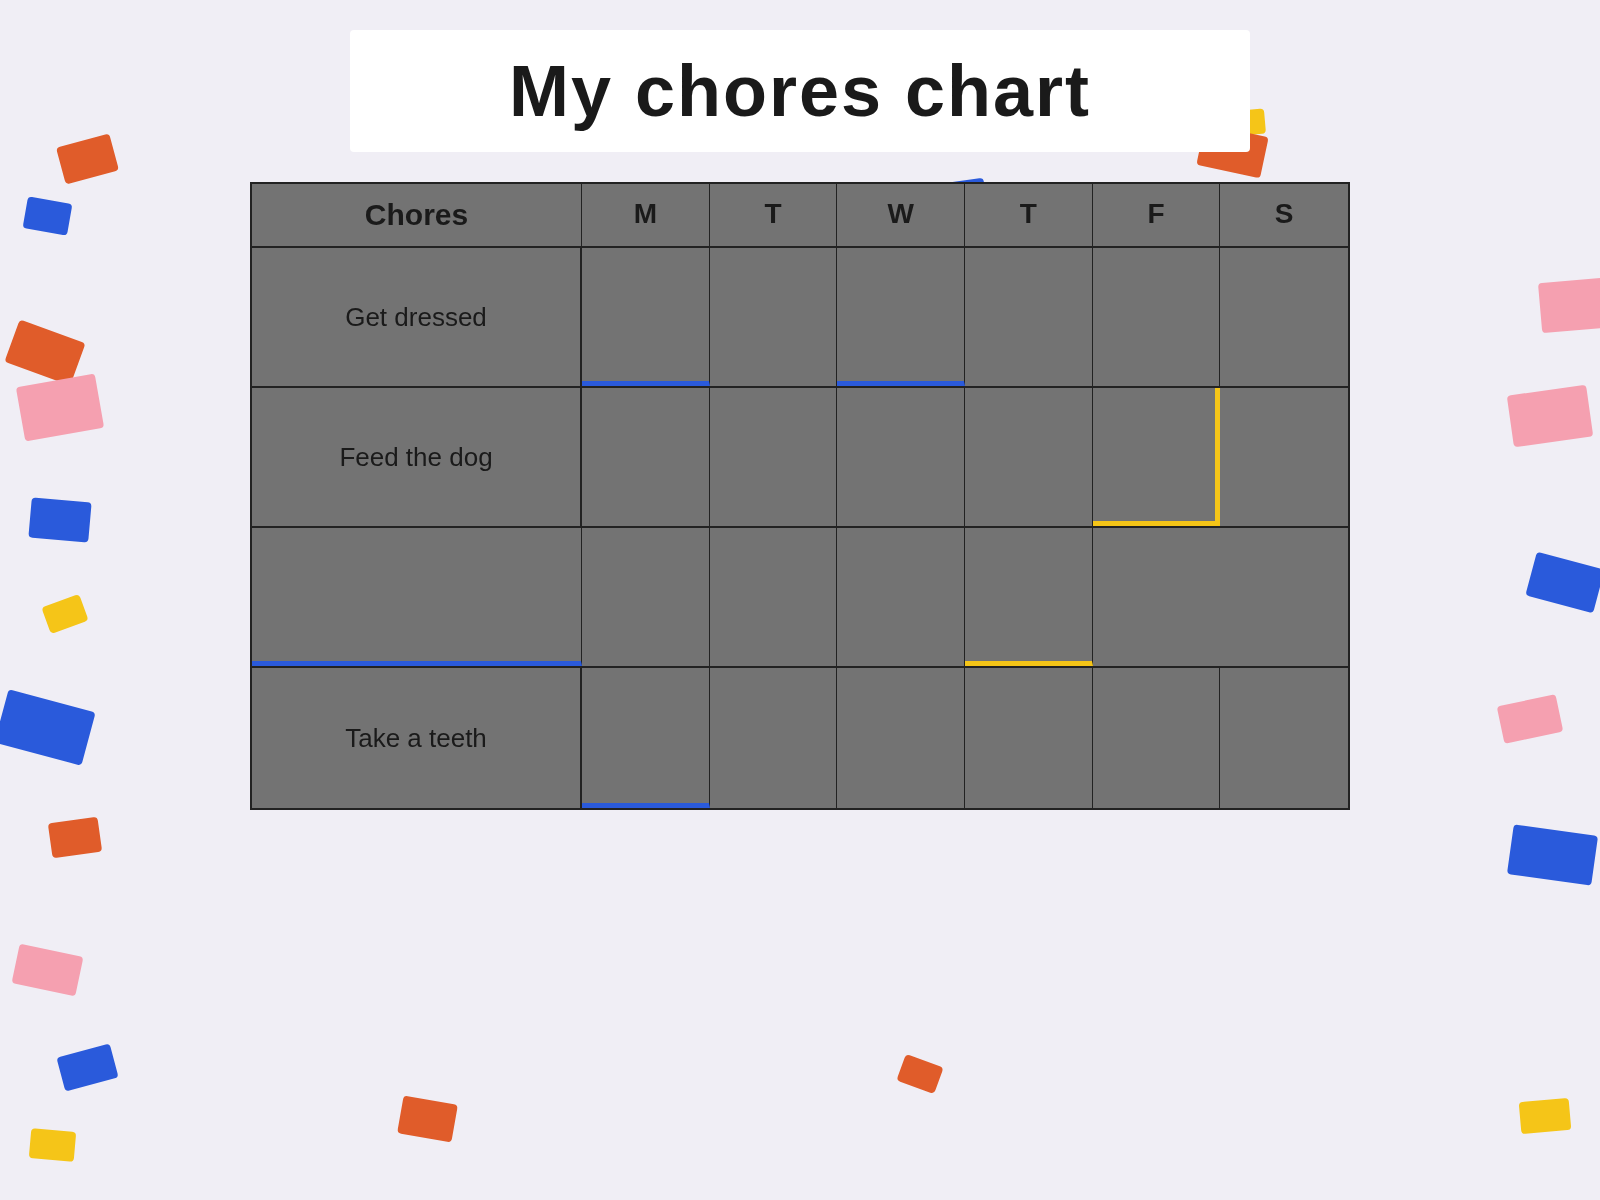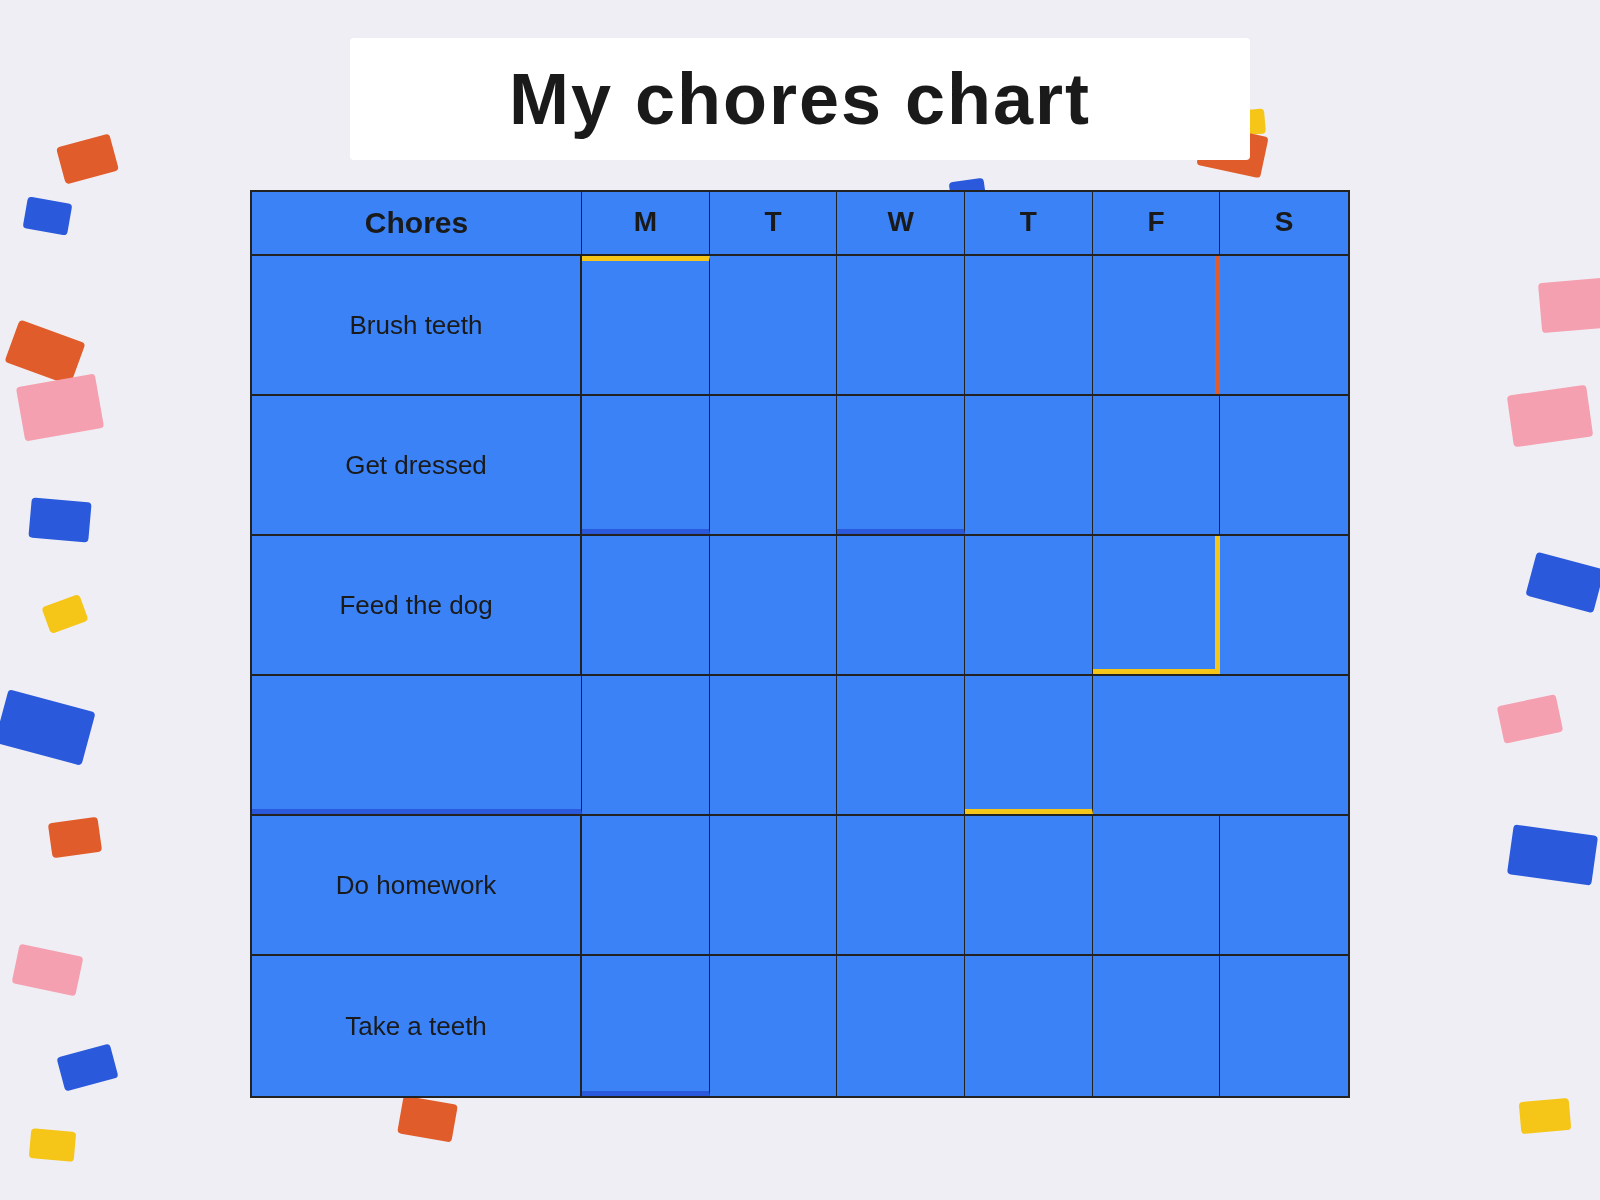--- a/index.html
+++ b/index.html
@@ -16,21 +16,21 @@
     
     .confetti {
       position: absolute;
       border-radius: 3px;
     }
 
     .page-wrapper {
       display: flex;
       flex-direction: column;
       align-items: center;
-      padding-top: 38px;
+      padding-top: 30px;
       position: relative;
       z-index: 10;
     }
 
     .title-box {
       background: white;
       width: 900px;
       padding: 20px 60px;
       text-align: center;
       border-radius: 4px;
@@ -44,21 +44,21 @@
       color: #1a1a1a;
       letter-spacing: 2px;
       text-transform: lowercase;
     }
 
     .title-text::first-letter {
       text-transform: uppercase;
     }
 
     .chart-container {
-      background: #3b82f6;
+      background: #737373;
       width: 1100px;
       border: 2px solid #222;
     }
 
     .header-row {
       display: grid;
       grid-template-columns: 330px repeat(6, 1fr);
       border-bottom: 2px solid #222;
     }
 
@@ -135,29 +135,20 @@
     <div class="header-row">
       <div class="header-cell chores-header">Chores</div>
       <div class="header-cell">M</div>
       <div class="header-cell">T</div>
       <div class="header-cell">W</div>
       <div class="header-cell">T</div>
       <div class="header-cell">F</div>
       <div class="header-cell">S</div>
     </div>
 
-    <div class="data-row">
-      <div class="chore-cell">Brush teeth</div>
-      <div class="day-cell accent-top-yellow"></div>
-      <div class="day-cell"></div>
-      <div class="day-cell"></div>
-      <div class="day-cell"></div>
-      <div class="day-cell accent-right-orange"></div>
-      <div class="day-cell"></div>
-    </div>
 
     <div class="data-row">
       <div class="chore-cell">Get dressed</div>
       <div class="day-cell accent-bottom-blue"></div>
       <div class="day-cell"></div>
       <div class="day-cell accent-bottom-blue"></div>
       <div class="day-cell"></div>
       <div class="day-cell"></div>
       <div class="day-cell"></div>
     </div>
@@ -174,29 +165,20 @@
 
     <div class="data-row">
       <div class="day-cell accent-bottom-blue"></div>
       <div class="day-cell"></div>
       <div class="day-cell"></div>
       <div class="day-cell"></div>
       <div class="day-cell accent-bottom-yellow"></div>
       <div class="day-cell accent-right-blue"></div>
     </div>
 
-    <div class="data-row">
-      <div class="chore-cell">Do homework</div>
-      <div class="day-cell"></div>
-      <div class="day-cell"></div>
-      <div class="day-cell"></div>
-      <div class="day-cell"></div>
-      <div class="day-cell"></div>
-      <div class="day-cell"></div>
-    </div>
 
     <div class="data-row">
       <div class="chore-cell">Take a teeth</div>
       <div class="day-cell accent-bottom-blue"></div>
       <div class="day-cell"></div>
       <div class="day-cell"></div>
       <div class="day-cell"></div>
       <div class="day-cell"></div>
       <div class="day-cell"></div>
     </div>

